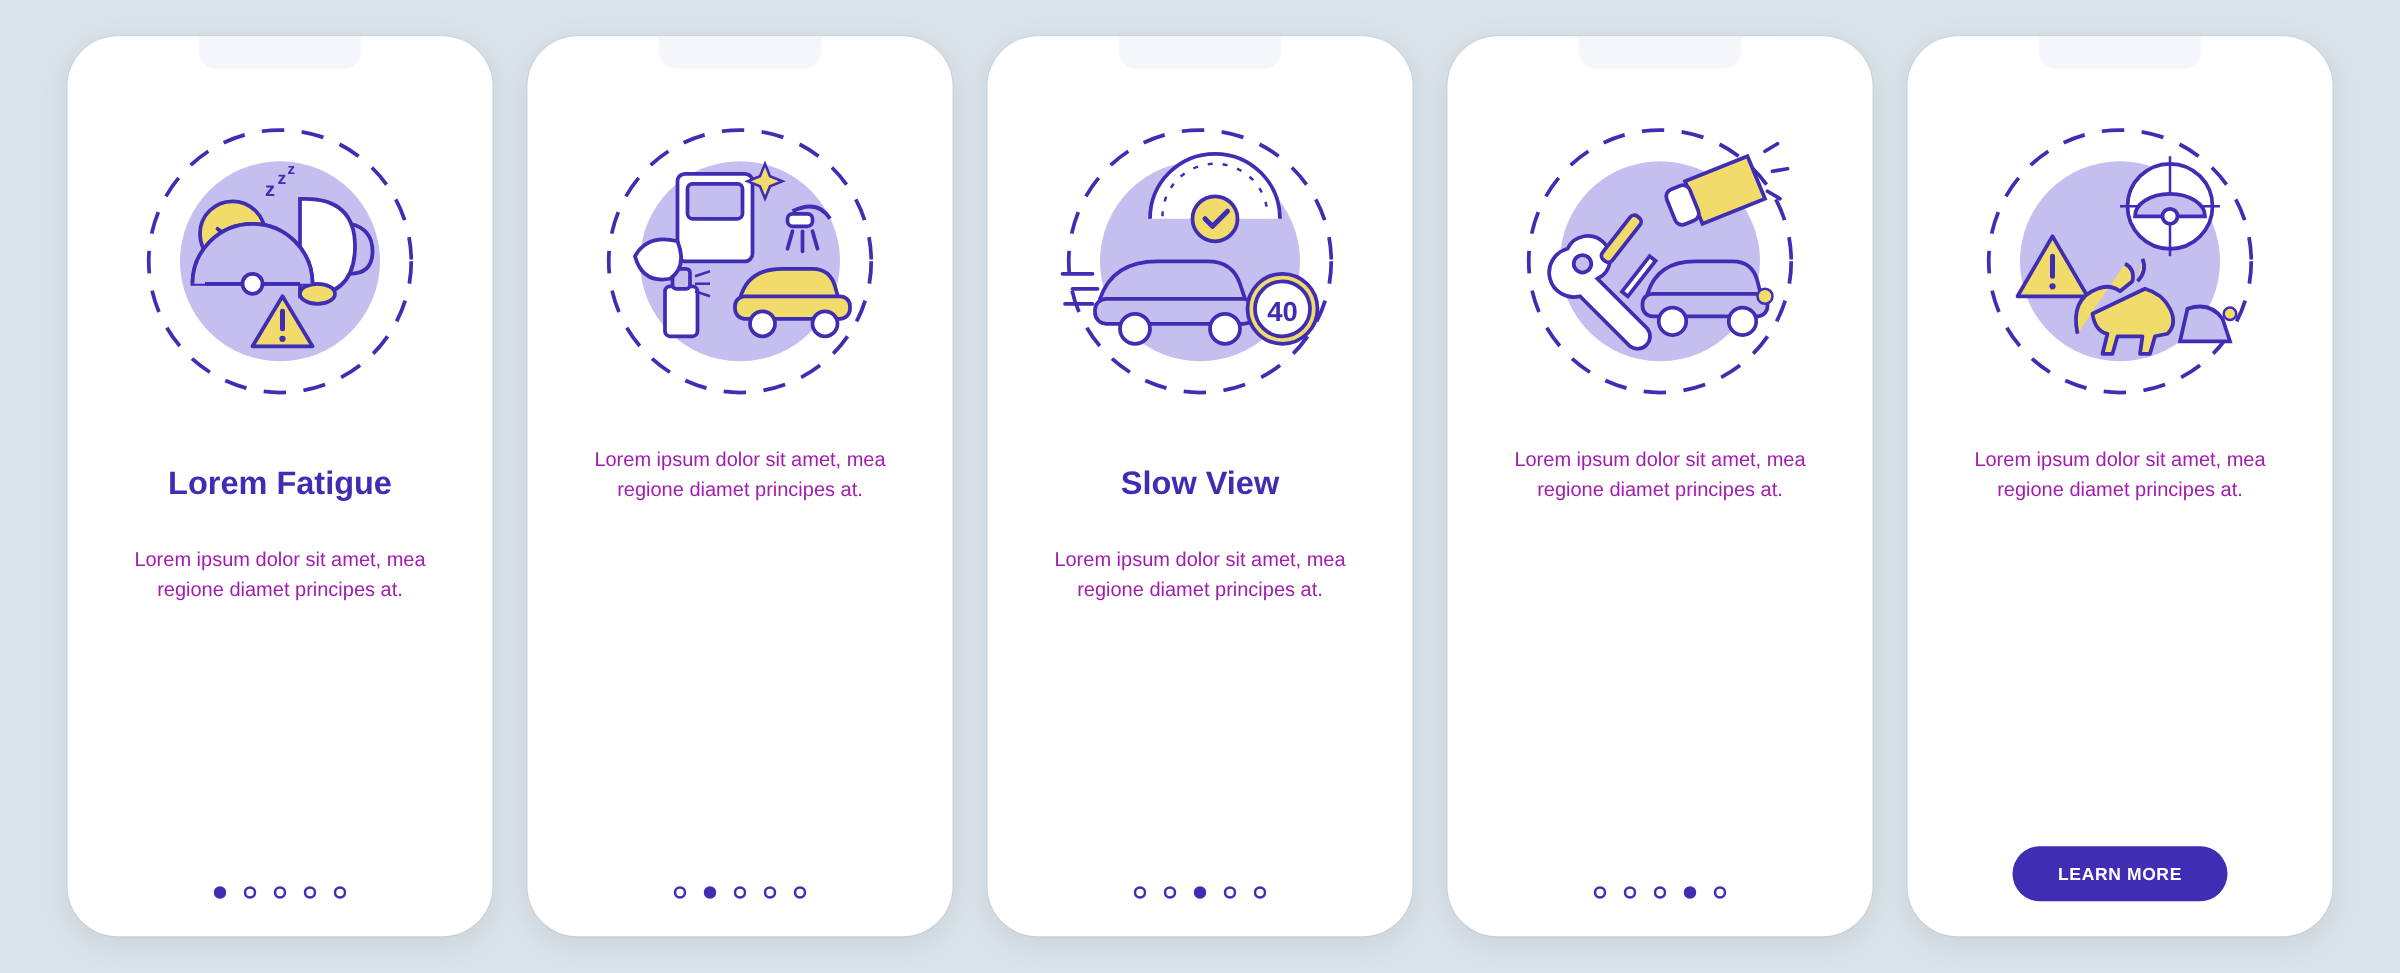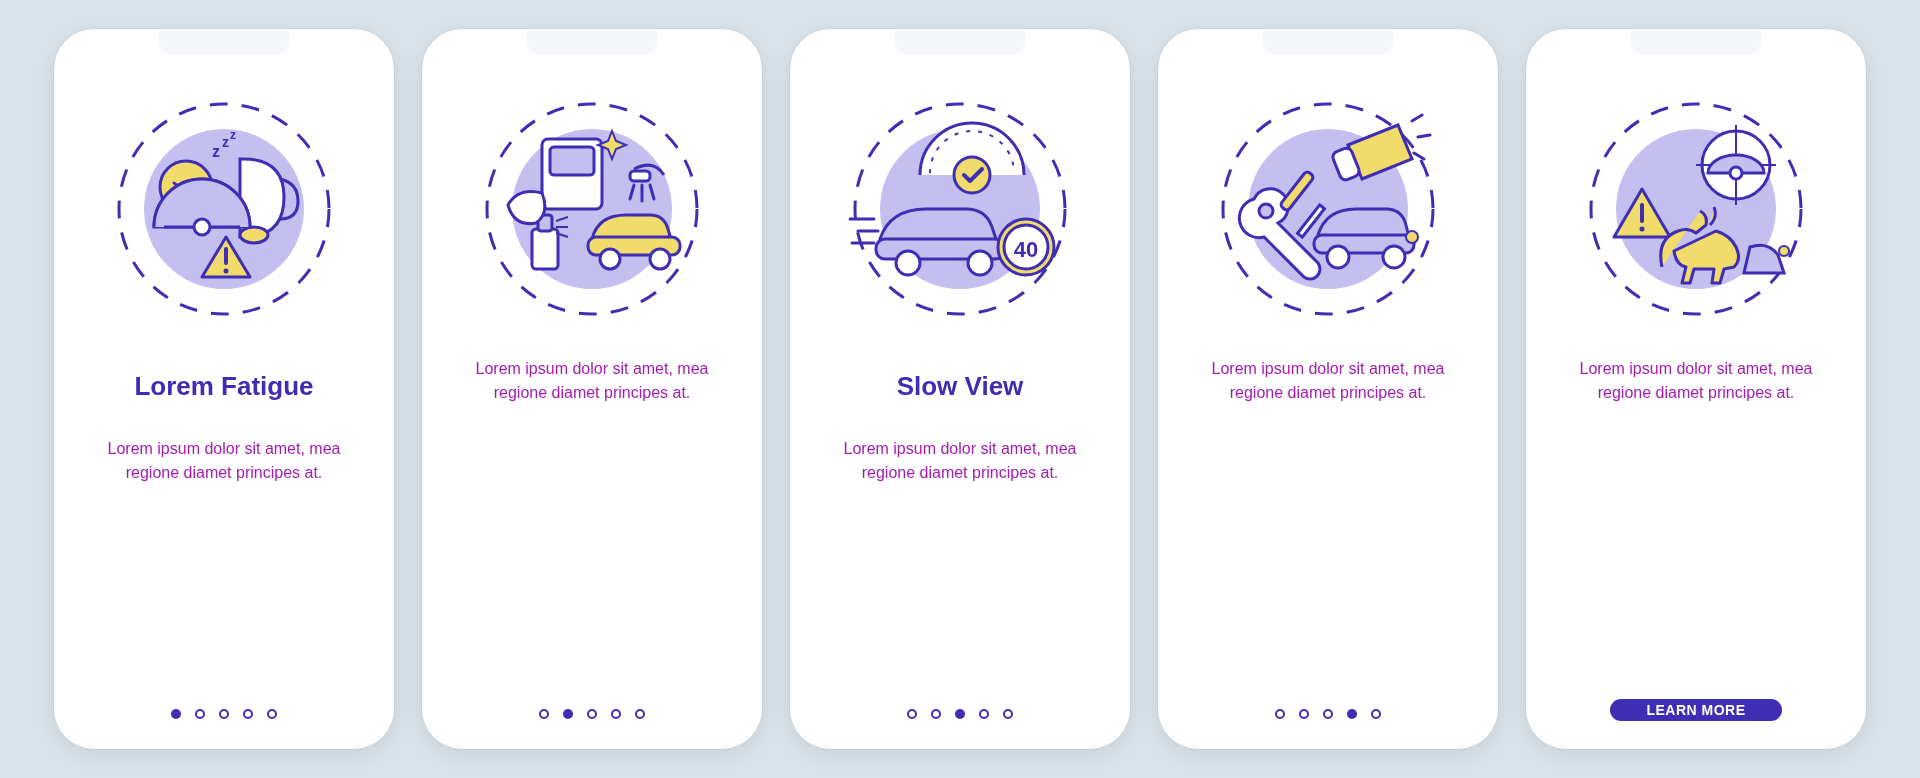--- a/index.html
+++ b/index.html
@@ -74,21 +74,21 @@
   }
   .dot.active { background: #3f2db3; }
   .cta {
     background: #3f2db3;
     color: #fff;
     font-size: 14px;
     font-weight: 700;
     letter-spacing: 0.5px;
     border: none;
     border-radius: 999px;
-    padding: 3px 36px;
+    padding: 14px 36px;
     margin-top: auto;
     margin-bottom: 2px;
     cursor: pointer;
     text-transform: uppercase;
   }
 </style>
 </head>
 <body>
 
 <div class="screens">

